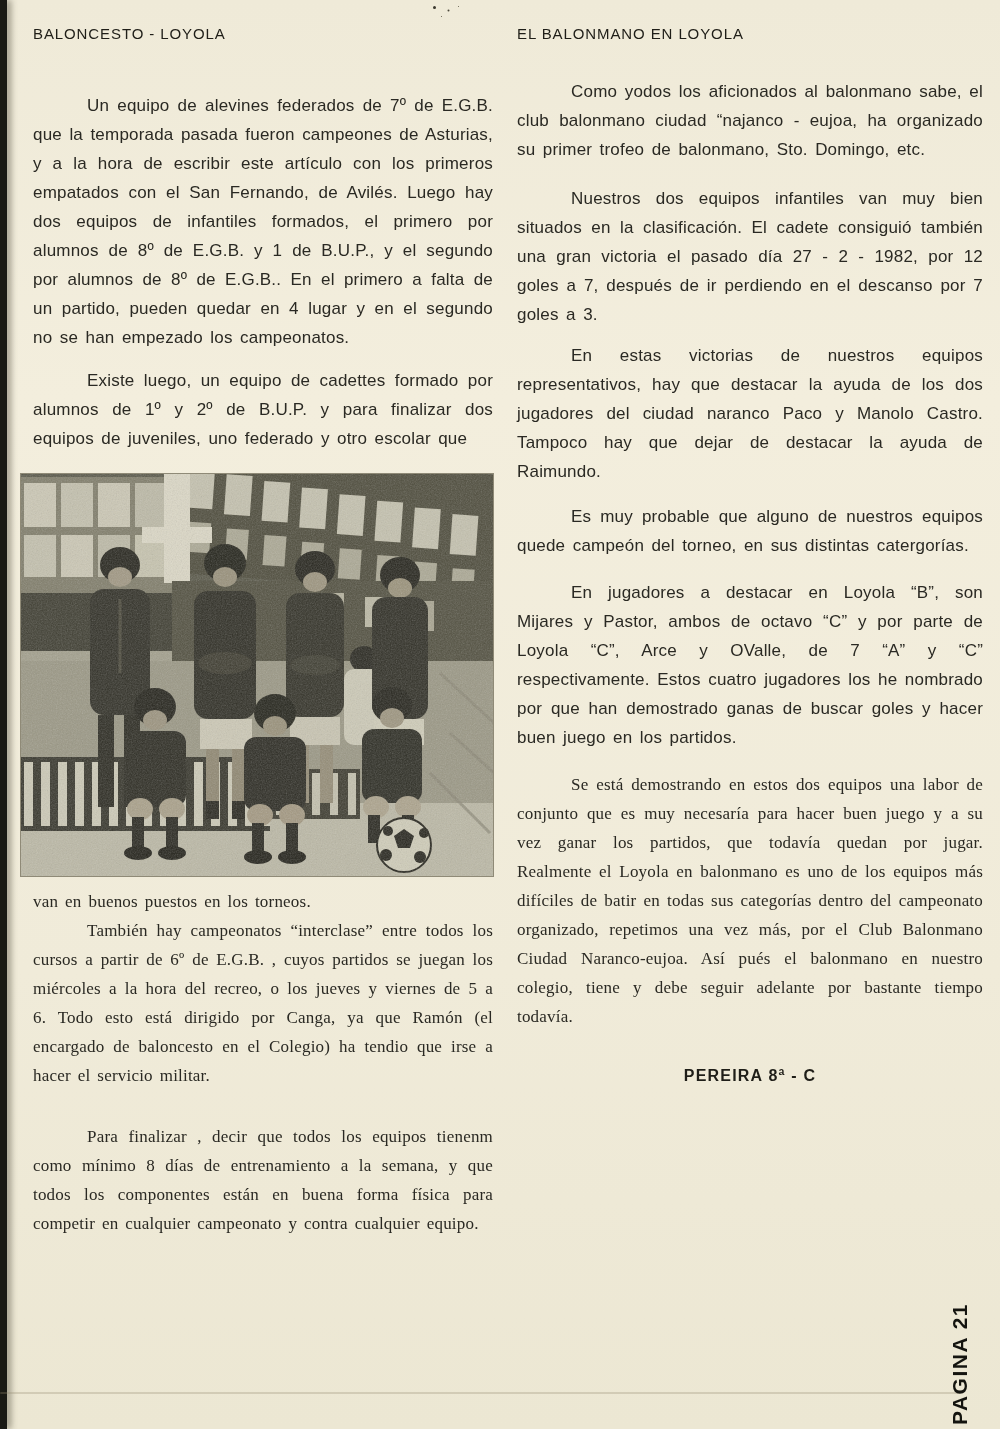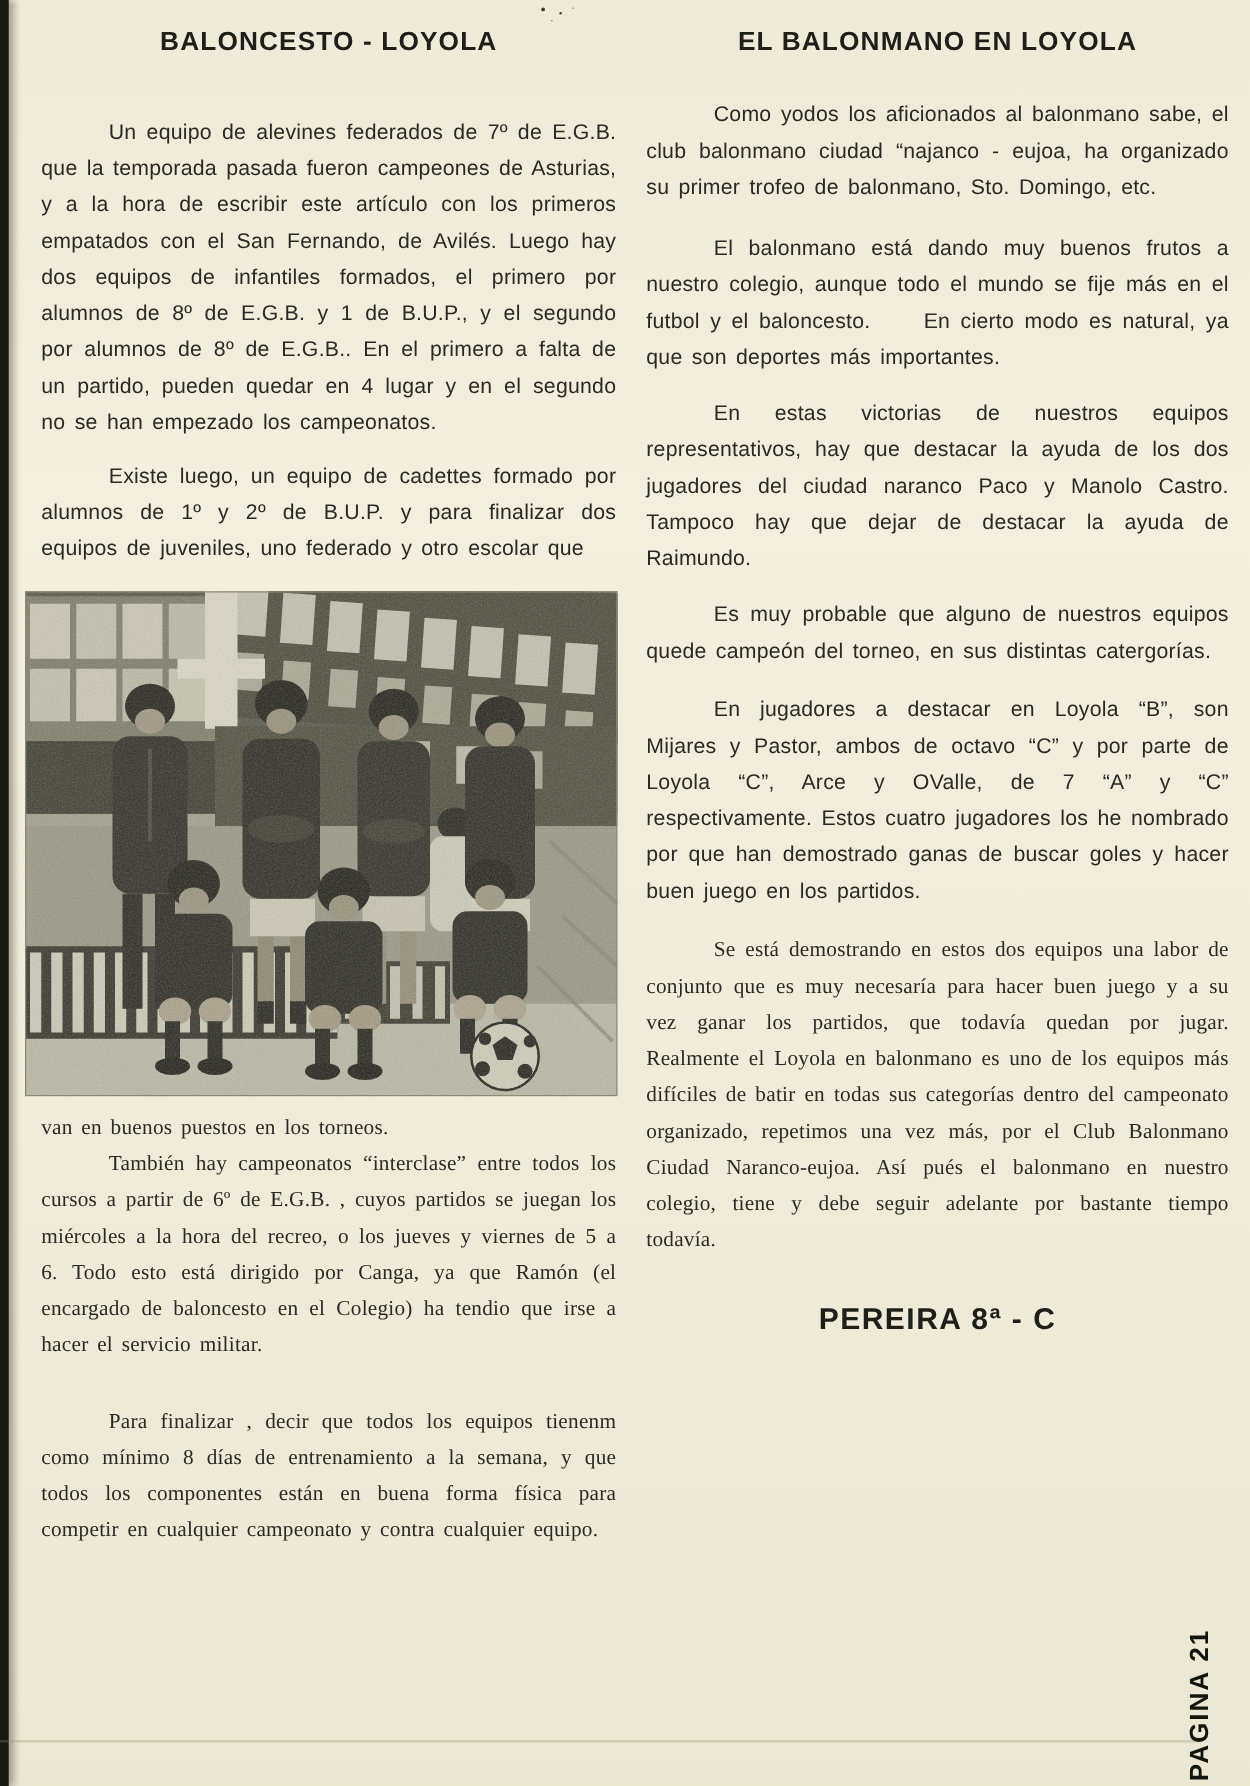--- a/index.html
+++ b/index.html
@@ -26,22 +26,22 @@
   .crease{
     position:absolute;left:0;top:1392px;width:96%;height:2px;
     background:rgba(148,138,112,.30);
     border-radius:2px;
   }
   .col{position:absolute;top:22px;}
   .col-left{left:33px;width:460px;}
   .col-right{left:517px;width:466px;}
   .heading{
     margin:0 0 46px;
-    font-size:21px;line-height:23px;font-weight:bold;letter-spacing:.9px;
-    text-align:center;color:#1f1e18;
+    font-size:15px;line-height:23px;font-weight:normal;letter-spacing:.9px;
+    color:#1f1e18;
   }
   .col-right .heading{margin-bottom:32px;}
   p.para{
     margin:0;
     font-size:17px;line-height:29px;
     text-align:justify;text-indent:54px;
     word-spacing:2.5px;letter-spacing:.2px;
     color:#2a2923;
   }
   p.no-indent{text-indent:0;}
@@ -52,21 +52,21 @@
   .mb18{margin-bottom:18px !important;}
   .mb20{margin-bottom:20px !important;}
   .mb26{margin-bottom:26px !important;}
   .mb32{margin-bottom:32px !important;font-family:Liberation Serif, serif;}
   figure.photo{
     margin:0 0 10px -13px;padding:0;
     width:474px;height:404px;
   }
   .signature{
     margin-top:36px;
-    font-size:24px;font-weight:bold;letter-spacing:1.2px;
+    font-size:16px;font-weight:bold;letter-spacing:1.2px;
     text-align:center;color:#1f1e18;
   }
   .pagina{
     position:absolute;left:948px;top:1425px;width:140px;height:30px;
     transform:rotate(-90deg);transform-origin:left top;
     font-size:21px;font-weight:bold;letter-spacing:1.5px;color:#14140f;
     white-space:nowrap;
   }
 </style>
 </head>
@@ -260,21 +260,21 @@
     </figure>
 
     <p class="para no-indent mb0">van en buenos puestos en los torneos.</p>
     <p class="para mb32">También hay campeonatos “interclase” entre todos los cursos a partir de 6º de E.G.B. , cuyos partidos se juegan los miércoles a la hora del recreo, o los jueves y viernes de 5 a 6. Todo esto está dirigido por Canga, ya que Ramón (el encargado de baloncesto en el Colegio) ha tendio que irse a hacer el servicio militar.</p>
     <p class="para mb0">Para finalizar , decir que todos los equipos tienenm como mínimo 8 días de entrenamiento a la semana, y que todos los componentes están en buena forma física para competir en cualquier campeonato y contra cualquier equipo.</p>
   </section>
 
   <section class="col col-right">
     <h1 class="heading">EL BALONMANO EN LOYOLA</h1>
     <p class="para mb20">Como yodos los aficionados al balonmano sabe, el club balonmano ciudad “najanco - eujoa, ha organizado su primer trofeo de balonmano, Sto. Domingo, etc.</p>
-    <p class="para mb16">El balonmano está dando muy buenos frutos a nuestro colegio, aunque todo el mundo se fije más en el futbol y el baloncesto.    En cierto modo es natural, ya que son deportes más importantes.</p>
+    <p class="para mb12">Nuestros dos equipos infantiles van muy bien situados en la clasificación. El cadete consiguió también una gran victoria el pasado día 27 - 2 - 1982, por 12 goles a 7, después de ir perdiendo en el descanso por 7 goles a 3.</p>
     <p class="para mb16">En estas victorias de nuestros equipos representativos, hay que destacar la ayuda de los dos jugadores del ciudad naranco Paco y Manolo Castro. Tampoco hay que dejar de destacar la ayuda de Raimundo.</p>
     <p class="para mb18">Es muy probable que alguno de nuestros equipos quede campeón del torneo, en sus distintas catergorías.</p>
     <p class="para mb18">En jugadores a destacar en Loyola “B”, son Mijares y Pastor, ambos de octavo “C” y por parte de Loyola “C”, Arce y OValle, de 7 “A” y “C” respectivamente. Estos cuatro jugadores los he nombrado por que han demostrado ganas de buscar goles y hacer buen juego en los partidos.</p>
     <p class="para mb0">Se está demostrando en estos dos equipos una labor de conjunto que es muy necesaría para hacer buen juego y a su vez ganar los partidos, que todavía quedan por jugar. Realmente el Loyola en balonmano es uno de los equipos más difíciles de batir en todas sus categorías dentro del campeonato organizado, repetimos una vez más, por el Club Balonmano Ciudad Naranco-eujoa. Así pués el balonmano en nuestro colegio, tiene y debe seguir adelante por bastante tiempo todavía.</p>
     <div class="signature">PEREIRA 8ª - C</div>
   </section>
 
   <div class="pagina">PAGINA 21</div>
 </div>
 

